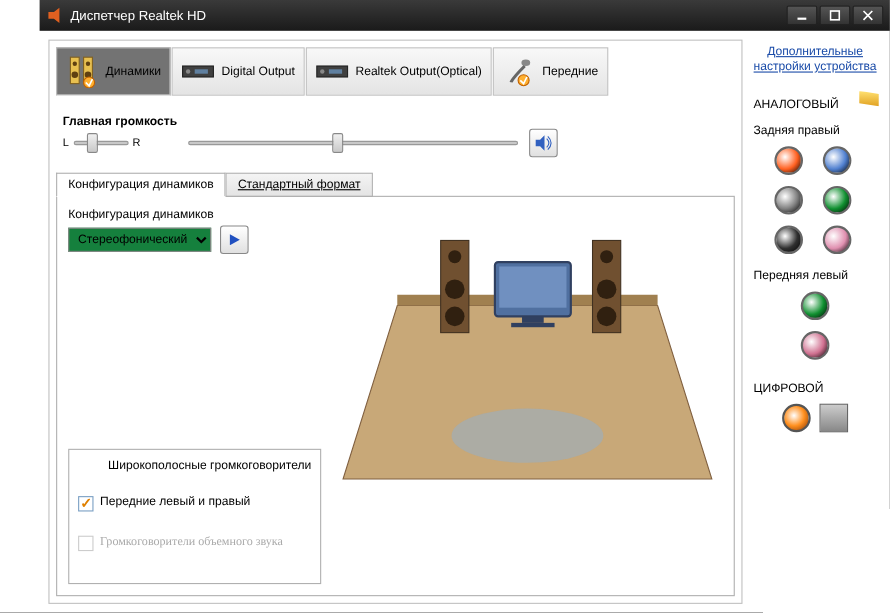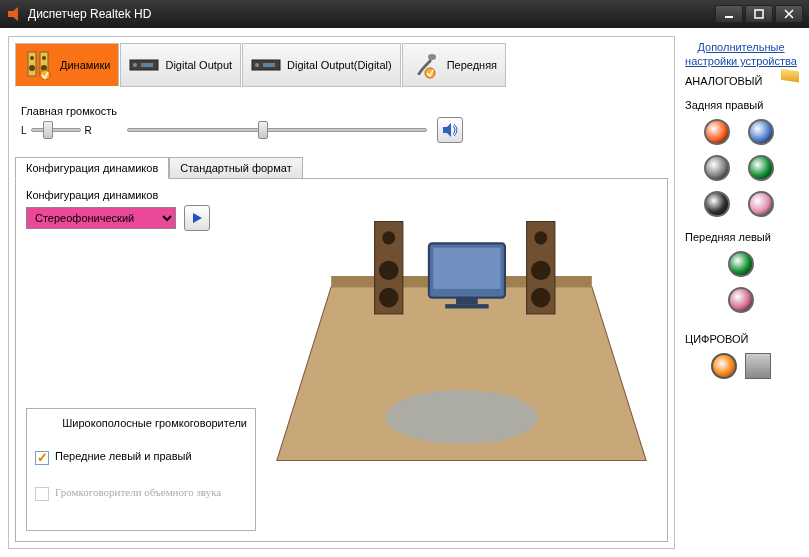--- a/index.html
+++ b/index.html
@@ -1,63 +1,63 @@
 <!DOCTYPE html>
 <html><head>
 <meta charset="utf-8">
 <style>
 * { box-sizing: border-box; margin: 0; padding: 0; font-family: Tahoma, Arial, sans-serif; }
 body { background: #000; width: 809px; height: 557px; overflow: hidden; }
-.window { width: 809px; height: 557px; background: #fff; display: flex; flex-direction: column; }
+.window { width: 809px; height: 557px; background: #fff; display: flex; flex-direction: column; padding-left: 36px; }
 .titlebar { height: 28px; background: linear-gradient(#3a3a3a,#1a1a1a); display: flex; align-items: center; padding: 0 6px; color: #fff; font-size: 12px; }
 .titlebar-icon { width: 16px; height: 16px; margin-right: 6px; }
 .titlebar-title { flex: 1; }
 .winbtns { display: flex; gap: 2px; }
 .winbtn { width: 28px; height: 18px; background: linear-gradient(#555,#333); border: 1px solid #222; border-radius: 2px; display: flex; align-items: center; justify-content: center; cursor: pointer; }
 .winbtn svg { width: 10px; height: 10px; }
 .content { flex: 1; padding: 8px; display: flex; gap: 6px; }
 .main { flex: 1; border: 1px solid #c0c0c0; display: flex; flex-direction: column; padding: 6px; }
 .sidebar { width: 120px; display: flex; flex-direction: column; align-items: center; padding-top: 4px; }
 .tabs { display: flex; gap: 1px; }
 .tab { height: 44px; border: 1px solid #c0c0c0; background: linear-gradient(#f8f8f8,#e4e4e4); display: flex; align-items: center; padding: 0 8px; font-size: 11px; cursor: pointer; gap: 6px; }
-.tab.active { background: #f97316; border-bottom: 1px solid #fff; }
+.tab.active { background: #737373; border-bottom: 1px solid #fff; }
 .tab-icon { width: 30px; height: 30px; display: flex; align-items: center; justify-content: center; }
 .volume-row { display: flex; align-items: center; gap: 10px; padding: 14px 6px 10px; }
 .vol-group { display: flex; flex-direction: column; font-size: 11px; }
-.vol-label { font-weight: normal; margin-bottom: 4px; }
+.vol-label { font-weight: bold; margin-bottom: 4px; }
 .lr-row { display: flex; align-items: center; gap: 4px; font-size: 10px; }
 .slider { appearance: none; height: 18px; background: transparent; }
 .slider::-webkit-slider-runnable-track { height: 4px; background: #c8c8c8; border: 1px solid #999; border-radius: 2px; }
 .slider::-webkit-slider-thumb { appearance: none; width: 10px; height: 18px; background: linear-gradient(#f0f0f0,#c8c8c8); border: 1px solid #888; border-radius: 2px; margin-top: -8px; }
 .slider.bal { width: 50px; }
 .slider.main-vol { width: 300px; }
 .speaker-btn { width: 26px; height: 26px; border: 1px solid #888; border-radius: 3px; background: linear-gradient(#fff,#e0e0e0); display: flex; align-items: center; justify-content: center; cursor: pointer; }
 .default-dev { border: 1px solid #b0b0b0; background: linear-gradient(#fcfcfc,#e8e8e8); padding: 4px 18px 4px 8px; font-size: 10px; color: #555; position: relative; cursor: pointer; width: 100px; }
 .default-dev::after { content: ''; position: absolute; right: 6px; top: 50%; transform: translateY(-50%); border: 4px solid transparent; border-top-color: #666; }
 .subtabs { display: flex; margin-top: 4px; }
 .subtab { border: 1px solid #b0b0b0; background: #fff; padding: 4px 10px; font-size: 11px; cursor: pointer; margin-bottom: -1px; }
 .subtab.active { border-bottom: 1px solid #fff; z-index: 2; }
-.subtab:not(.active) { background: linear-gradient(#f4f4f4,#e4e4e4); }
+.subtab:not(.active) { background: linear-gradient(#f4f4f4,#e4e4e4); text-decoration: underline; }
 .panel { flex: 1; border: 1px solid #b0b0b0; padding: 10px; display: flex; gap: 10px; position: relative; }
 .cfg-col { width: 230px; display: flex; flex-direction: column; }
 .cfg-label { font-size: 11px; margin-bottom: 4px; }
 .cfg-row { display: flex; gap: 8px; align-items: center; }
-.select { border: 1px solid #888; padding: 2px 4px; font-size: 11px; width: 150px; height: 22px; background: #ec4899; }
+.select { border: 1px solid #888; padding: 2px 4px; font-size: 11px; width: 130px; height: 22px; background: #15803d; }
 .play-btn { width: 26px; height: 26px; border: 1px solid #888; border-radius: 3px; background: linear-gradient(#fff,#e0e0e0); display: flex; align-items: center; justify-content: center; cursor: pointer; }
 .wide-box { border: 1px solid #b0b0b0; padding: 8px; font-size: 11px; margin-top: auto; }
 .wide-title { margin-bottom: 6px; text-align: right; }
 .chk-row { display: flex; align-items: flex-start; gap: 6px; margin: 21px 0; }
 .chk { width: 14px; height: 14px; border: 1px solid #7a9fc4; background: #fff; display: inline-block; position: relative; flex-shrink: 0; margin-top: 1px; }
 .chk.checked::after { content: '✓'; color: #e08000; position: absolute; top: -2px; left: 1px; font-size: 13px; font-weight: bold; }
 .chk.disabled { border-color: #ccc; }
 .chk-label { font-size: 11px; }
 .chk-label.disabled { color: #aaa; font-family: Liberation Serif, serif; }
 .room { flex: 1; position: relative; }
 .floor { position: absolute; inset: 0; }
-.sidebar a { color: #1a4ba8; font-size: 11px; text-align: center; margin-bottom: 0; line-height: 1.3; }
+.sidebar a { color: #1a4ba8; font-size: 11px; text-align: center; margin-bottom: 14px; line-height: 1.3; }
 .section-title { font-weight: normal; font-size: 11px; margin: 6px 0 8px; align-self: flex-start; padding-left: 4px; position: relative; width: 100%; }
 .jack-grid { display: grid; grid-template-columns: 30px 30px; gap: 10px 14px; margin-bottom: 10px; }
 .jack { width: 26px; height: 26px; border-radius: 50%; border: 2px solid #666; background: radial-gradient(circle at 35% 35%, #fff, var(--jc) 55%, #000 100%); cursor: pointer; }
 .panel-label { font-size: 11px; align-self: flex-start; padding-left: 4px; margin: 4px 0 8px; }
 .jack-single { display: flex; flex-direction: column; gap: 10px; align-items: center; margin-bottom: 14px; }
 .digital-row { display: flex; gap: 8px; }
 .sq { width: 26px; height: 26px; border: 1px solid #666; background: linear-gradient(#ccc,#888); cursor: pointer; }
 .coax { width: 26px; height: 26px; border-radius: 50%; background: radial-gradient(circle at 40% 40%, #fff, #ff9020 50%, #803000 100%); border: 2px solid #555; cursor: pointer; }
 .env-icon { position: absolute; right: 2px; top: -6px; width: 18px; height: 14px; background: linear-gradient(#ffe070,#e0a020); clip-path: polygon(0 0, 100% 20%, 100% 100%, 0 80%); }
 </style>
@@ -120,32 +120,32 @@
           <span>Digital Output</span>
         </div>
         <div class="tab">
           <span class="tab-icon">
             <svg width="30" height="18" viewBox="0 0 30 18">
                 <rect x="1" y="4" width="28" height="10" fill="#404040" stroke="#202020"></rect>
                 <circle cx="6" cy="9" r="2" fill="#888"></circle>
                 <rect x="12" y="7" width="12" height="4" fill="#6080a0"></rect>
               </svg>
           </span>
-          <span>Digital Output(Digital)</span>
+          <span>Realtek Output(Optical)</span>
         </div>
         <div class="tab">
           <span class="tab-icon">
             <svg width="28" height="28" viewBox="0 0 28 28">
                 <ellipse cx="20" cy="6" rx="4" ry="3" fill="#888"></ellipse>
                 <path d="M18,8 Q8,18 6,22 Q4,24 8,24 Q10,20 20,10" fill="#666"></path>
                 <circle cx="18" cy="22" r="5" fill="#ffb030" stroke="#c06000"></circle>
                 <path d="M15,22 L18,25 L21,19" stroke="#fff" stroke-width="1.5" fill="none"></path>
               </svg>
           </span>
-          <span>Передняя</span>
+          <span>Передние</span>
         </div>
       </div>
 
       <div class="volume-row">
         <div class="vol-group">
           <span class="vol-label">Главная громкость</span>
           <div class="lr-row">
             <span>L</span>
             <input type="range" class="slider bal" min="0" max="100" value="30" style="">
             <span>R</span>

